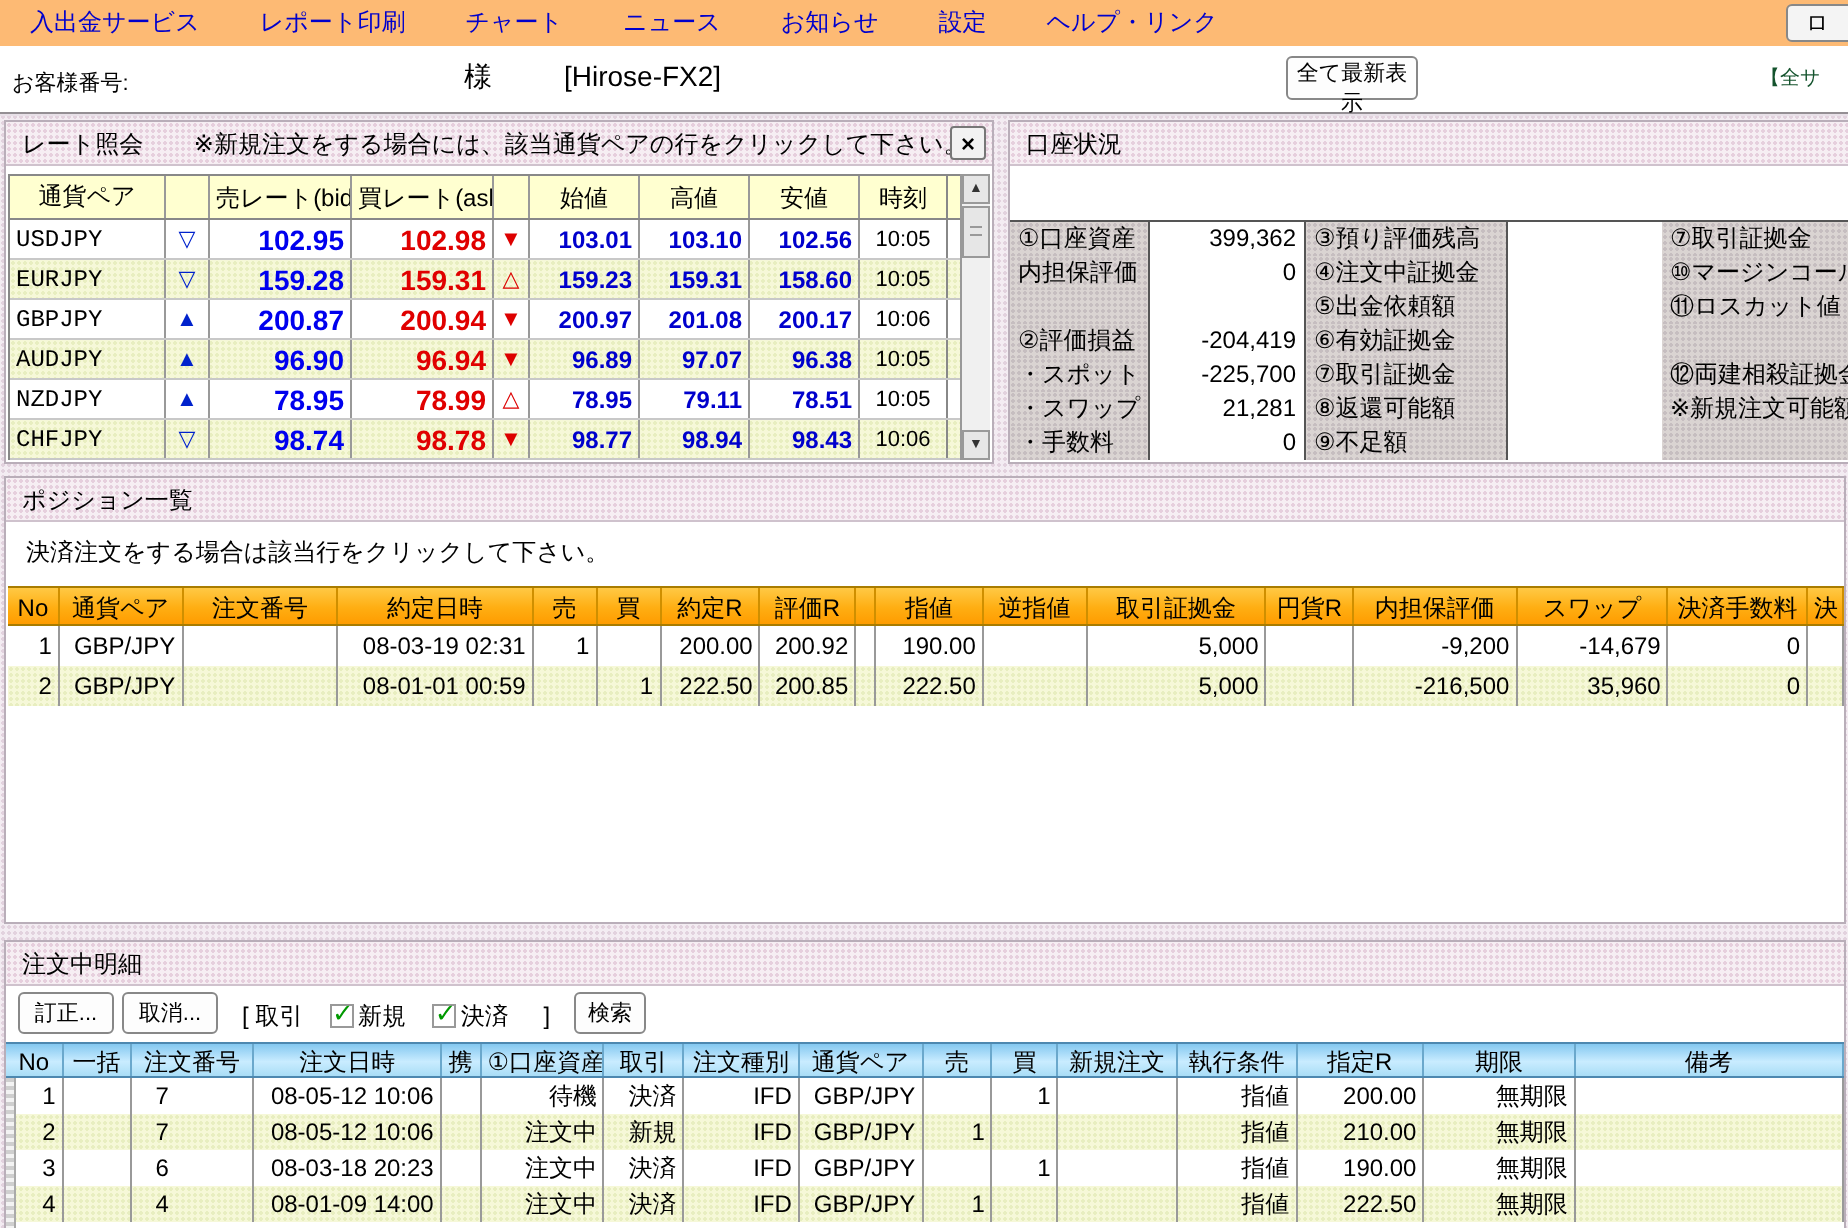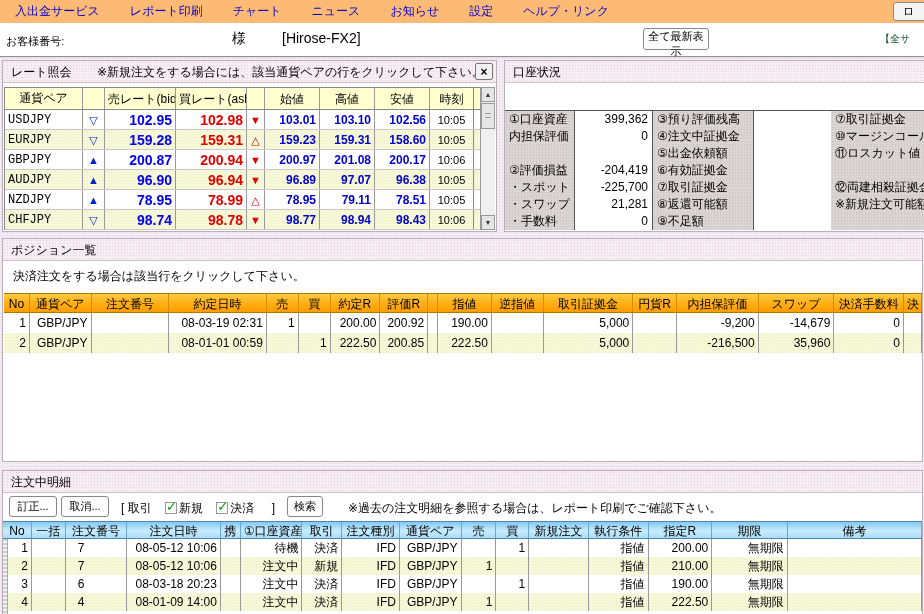--- a/index.html
+++ b/index.html
@@ -371,21 +371,20 @@
   <div class="otoolbar">
     <button class="obtn btn-fix">訂正...</button>
     <button class="obtn btn-cancel">取消...</button>
     <span class="ofilter">
       <span>[ 取引</span>
       <span class="cb"></span><span>新規</span>
       <span class="cb"></span><span>決済</span>
       <span style="margin-left:14px;">]</span>
     </span>
     <button class="obtn btn-search">検索</button>
-    <span class="onote">※過去の注文明細を参照する場合は、レポート印刷でご確認下さい。</span>
   </div>
   <div class="otable" id="ord-table">
       <div class="orow ohead">
         <div class="ocell" style="width: 29px;">No</div>
         <div class="ocell" style="width: 34px;">一括</div>
         <div class="ocell" style="width: 62px;">注文番号</div>
         <div class="ocell" style="width: 94px;">注文日時</div>
         <div class="ocell" style="width: 20px;">携</div>
         <div class="ocell" style="width: 62px;">①口座資産</div>
         <div class="ocell" style="width: 40px;">取引</div>

